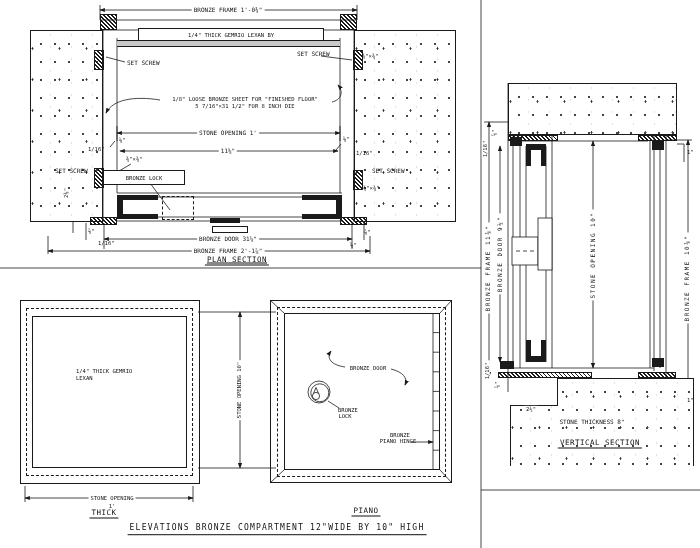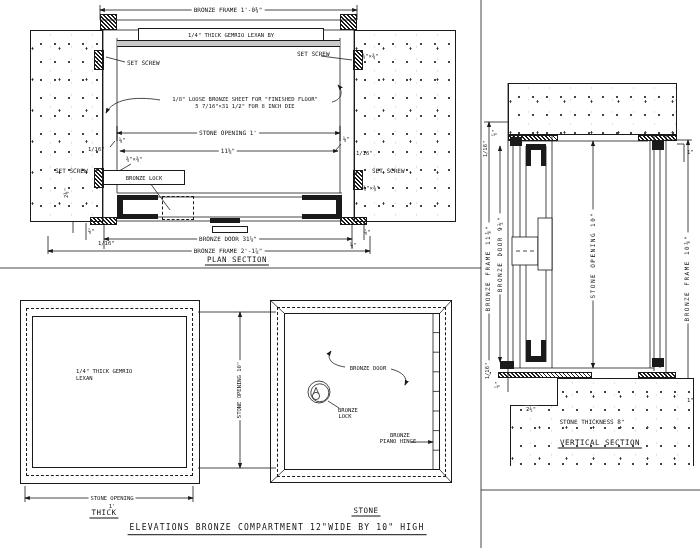--- a/index.html
+++ b/index.html
@@ -175,21 +175,21 @@
   <div class="lbl c wbg" style="left:228px;top:151px;">11⅝"</div>
   <div class="lbl s" style="left:88px;top:146px;">1/16"</div>
   <div class="lbl s" style="left:356px;top:150px;">1/16"</div>
   <div class="lbl s v" style="left:66px;top:193px;">2⅛"</div>
   <div class="lbl s" style="left:88px;top:228px;">⅞"</div>
   <div class="lbl s" style="left:98px;top:240px;">1/16"</div>
   <div class="lbl s" style="left:350px;top:242px;">⅝"</div>
   <div class="lbl s" style="left:364px;top:229px;">⅞"</div>
   <div class="lbl c wbg" style="left:228px;top:239px;">BRONZE DOOR 31¼"</div>
   <div class="lbl c wbg" style="left:228px;top:251px;">BRONZE FRAME 2'-1⅞"</div>
-  <div class="lbl c title" style="left:237px;top:260px;">PLAN SECTION</div>
+  <div class="lbl c title" style="left:237px;top:260px;text-decoration:underline;">PLAN SECTION</div>
 
   <div class="lbl v ls wbg" style="left:488px;top:268px;">BRONZE FRAME 11⅞"</div>
   <div class="lbl v ls wbg" style="left:500px;top:254px;">BRONZE DOOR 9½"</div>
   <div class="lbl v ls wbg" style="left:593px;top:255px;">STONE OPENING 10"</div>
   <div class="lbl v ls wbg" style="left:687px;top:278px;">BRONZE FRAME 10⅞"</div>
   <div class="lbl s v wbg" style="left:494px;top:133px;">⅞"</div>
   <div class="lbl s v wbg" style="left:485px;top:149px;">1/16"</div>
   <div class="lbl s v wbg" style="left:487px;top:371px;">1/16"</div>
   <div class="lbl s v wbg" style="left:497px;top:385px;">⅞"</div>
   <div class="lbl s" style="left:687px;top:149px;">1"</div>
@@ -202,16 +202,16 @@
   <div class="lbl s" style="left:76px;top:375px;">LEXAN</div>
   <div class="lbl s c wbg" style="left:112px;top:498px;">STONE OPENING</div>
   <div class="lbl s c" style="left:112px;top:506px;">1'</div>
   <div class="lbl c title" style="left:104px;top:513px;">THICK</div>
   <div class="lbl s v wbg" style="left:239px;top:390px;">STONE OPENING 10"</div>
   <div class="lbl s c" style="left:368px;top:368px;">BRONZE DOOR</div>
   <div class="lbl s c" style="left:348px;top:410px;">BRONZE</div>
   <div class="lbl s c" style="left:345px;top:416px;">LOCK</div>
   <div class="lbl s c" style="left:400px;top:435px;">BRONZE</div>
   <div class="lbl s c" style="left:398px;top:441px;">PIANO HINGE</div>
-  <div class="lbl c title" style="left:366px;top:511px;">STONE</div>
+  <div class="lbl c title" style="left:366px;top:511px;">PIANO</div>
   <div class="lbl c title big" style="left:277px;top:529px;">ELEVATIONS BRONZE COMPARTMENT 12"WIDE BY 10" HIGH</div>
 
 </div>
 
 </body></html>

